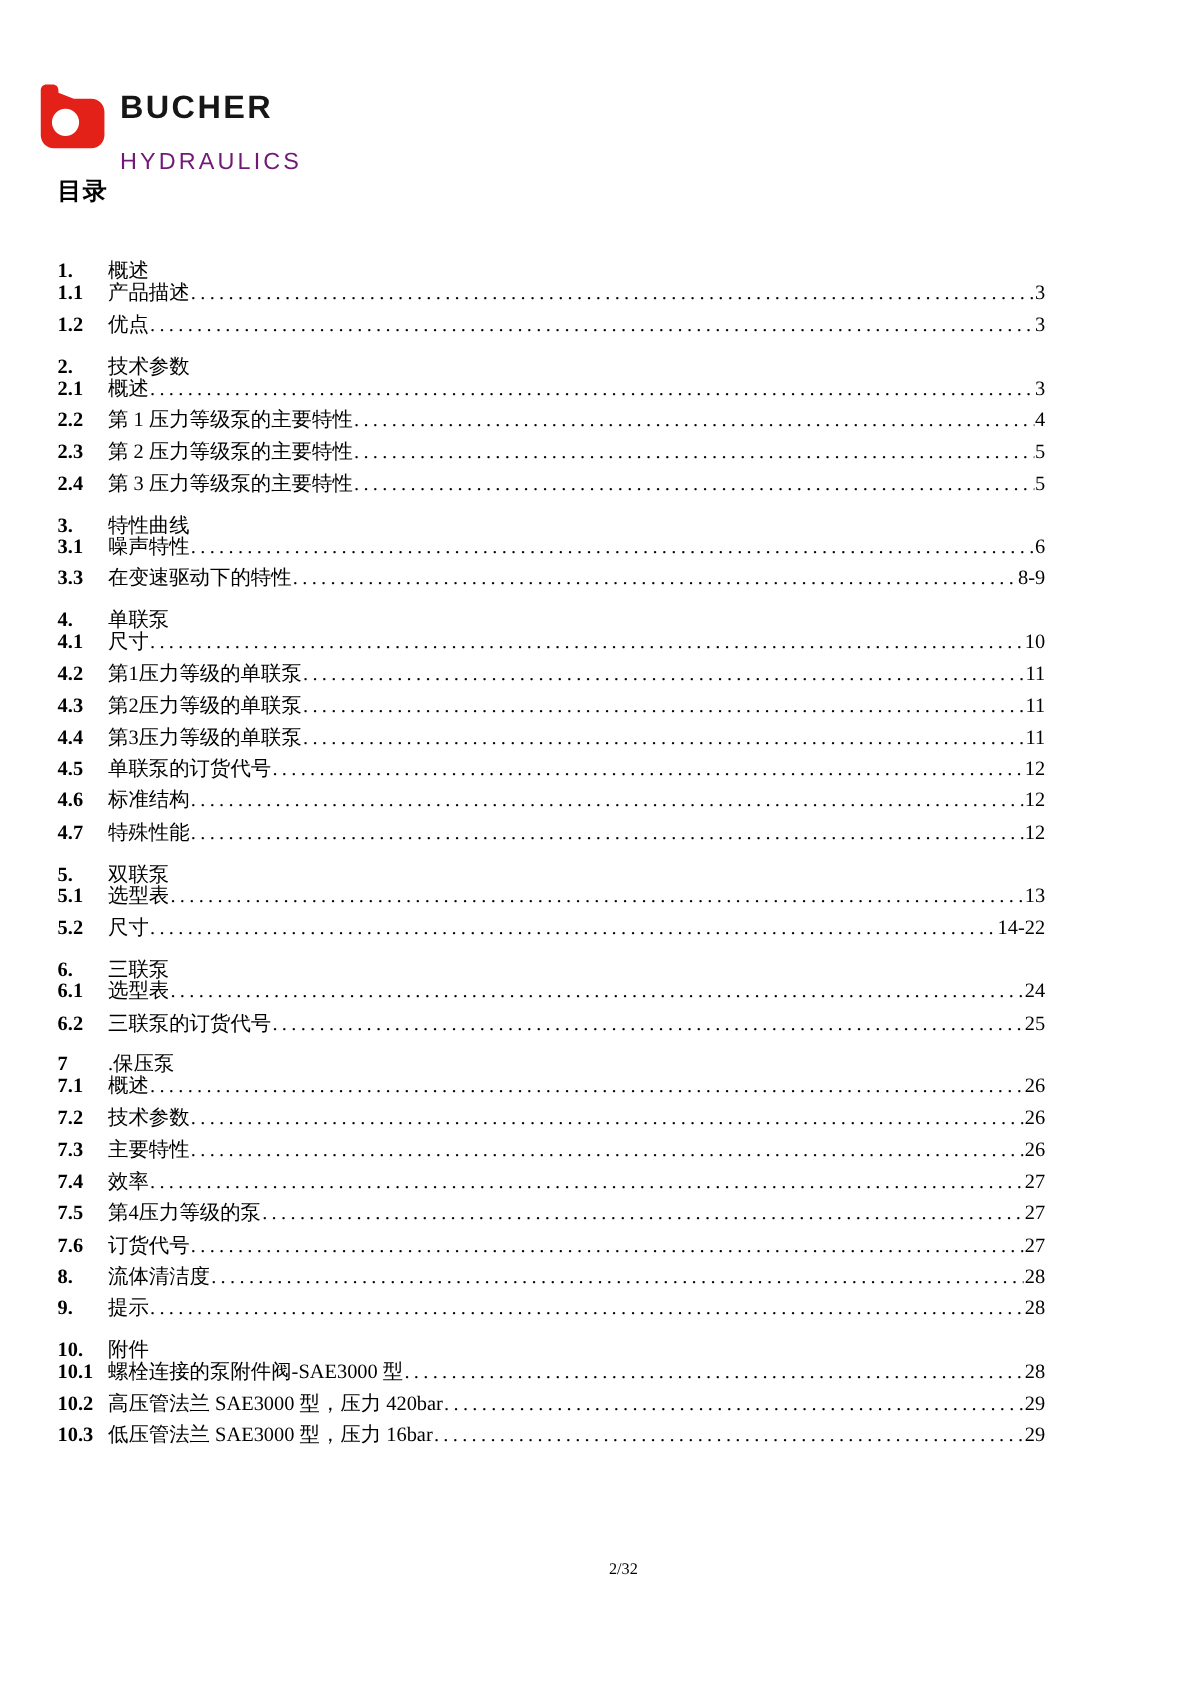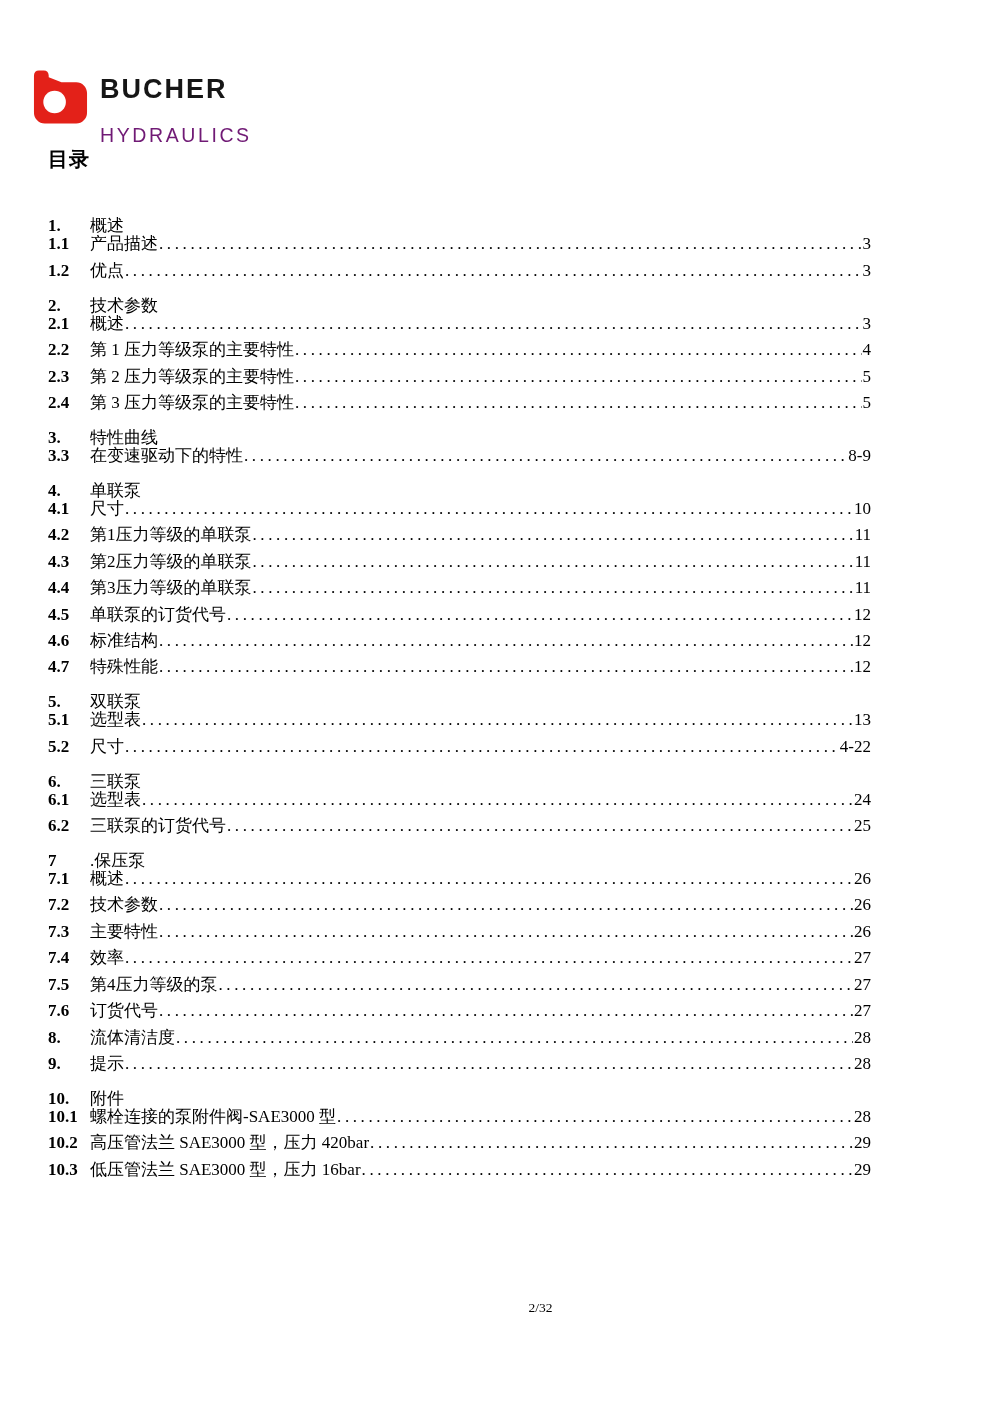--- a/index.html
+++ b/index.html
@@ -54,21 +54,21 @@
     letter-spacing: 3.6px; font-size: 17px;
   }
   .toc-row.no-page .toc-dots::after { content: ""; }
   .toc-page { flex: 0 0 auto; text-align: right; }
 
   
   .footer {
     position: absolute; top: 1300px; left: 0; width: 100%;
     text-align: center; font-size: 13.5px;
   }
-  .footer-inner { position: relative; left: 44px; text-align: center; }
+  .footer-inner { position: relative; left: 23px; text-align: center; }
 </style>
 </head>
 <body>
 
 <div class="sheet">
 
   <div class="logo">
     <svg class="logo-icon" viewBox="0 0 58 56" xmlns="http://www.w3.org/2000/svg" aria-hidden="true">
       <path fill="#e32119" d="M7 0 H12 C15 0 17 2 17 5 L17 7 L30 12 H45 C51 12 56 17 56 23 V43
            C56 49 51 54 45 54 H13 C7 54 2 49 2 43 V5 C2 2 4 0 7 0 Z"></path>
@@ -131,20 +131,26 @@
       <span class="toc-dots"></span>
       <span class="toc-page">5</span>
     </div>
       <div class="toc-row no-page">
       <span class="toc-num">3.</span>
       <span class="toc-label">特性曲线</span>
       <span class="toc-dots"></span>
       <span class="toc-page"></span>
     </div>
       <div class="toc-row">
+      <span class="toc-num">3.1</span>
+      <span class="toc-label">噪声特性</span>
+      <span class="toc-dots"></span>
+      <span class="toc-page">6</span>
+    </div>
+      <div class="toc-row">
       <span class="toc-num">3.3</span>
       <span class="toc-label">在变速驱动下的特性</span>
       <span class="toc-dots"></span>
       <span class="toc-page">8-9</span>
     </div>
       <div class="toc-row no-page">
       <span class="toc-num">4.</span>
       <span class="toc-label">单联泵</span>
       <span class="toc-dots"></span>
       <span class="toc-page"></span>
@@ -200,21 +206,21 @@
       <div class="toc-row">
       <span class="toc-num">5.1</span>
       <span class="toc-label">选型表</span>
       <span class="toc-dots"></span>
       <span class="toc-page">13</span>
     </div>
       <div class="toc-row">
       <span class="toc-num">5.2</span>
       <span class="toc-label">尺寸</span>
       <span class="toc-dots"></span>
-      <span class="toc-page">4-22</span>
+      <span class="toc-page">14-22</span>
     </div>
       <div class="toc-row no-page">
       <span class="toc-num">6.</span>
       <span class="toc-label">三联泵</span>
       <span class="toc-dots"></span>
       <span class="toc-page"></span>
     </div>
       <div class="toc-row">
       <span class="toc-num">6.1</span>
       <span class="toc-label">选型表</span>

